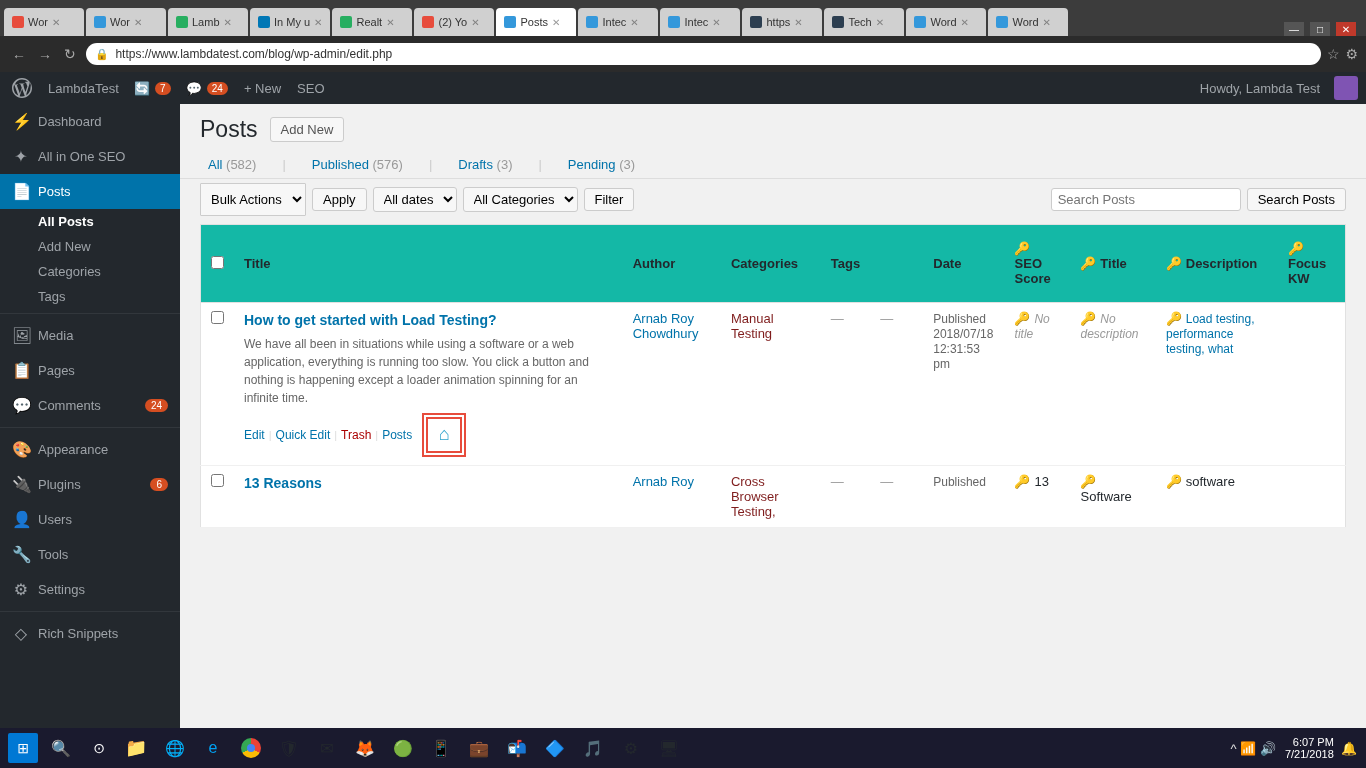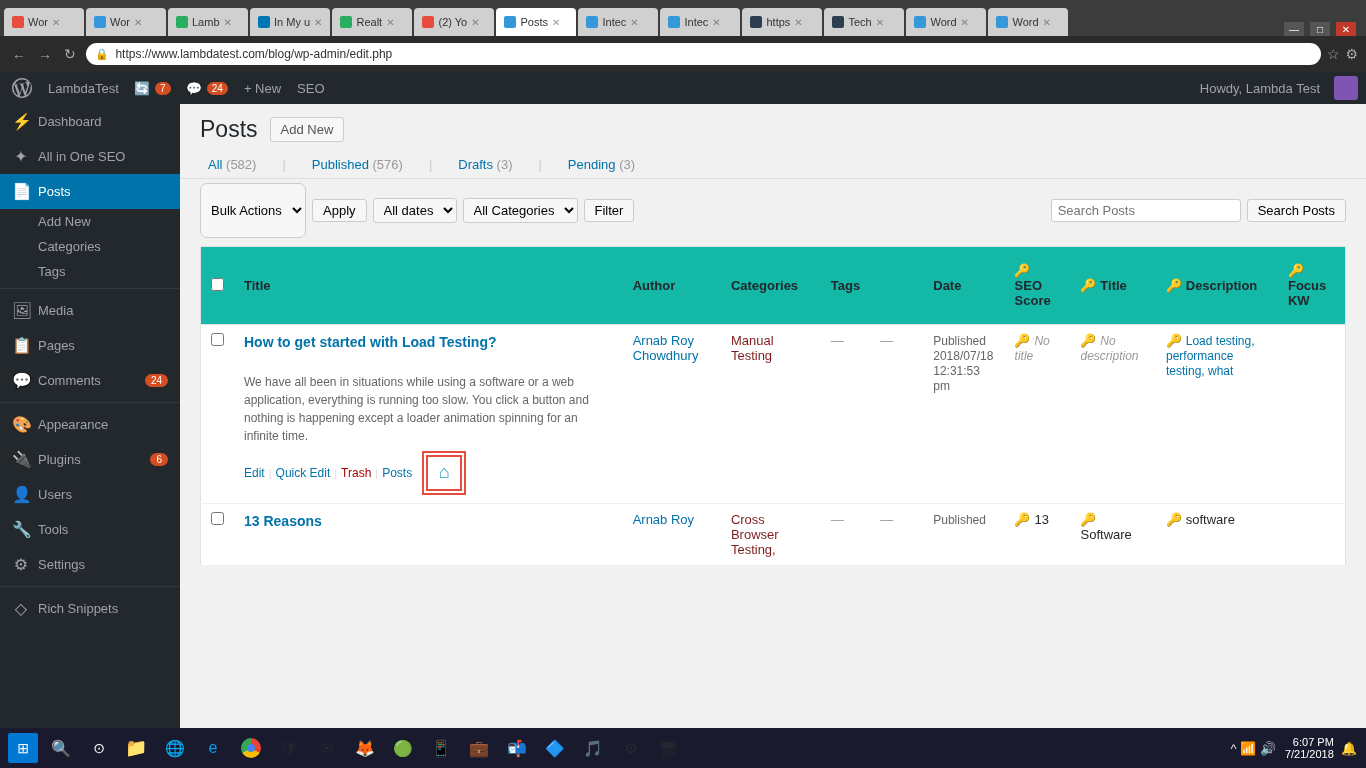--- a/index.html
+++ b/index.html
@@ -52,21 +52,21 @@
     .page-title-area { display: flex; align-items: center; gap: 12px; }
     .page-title { font-size: 23px; font-weight: 400; color: #23282d; }
     .add-new-btn { background: #f7f7f7; border: 1px solid #ccc; border-radius: 3px; padding: 4px 10px; font-size: 13px; cursor: pointer; color: #555; text-decoration: none; }
 
     
     .posts-area { padding: 0 20px 20px 20px; }
     .posts-table { width: 100%; background: #fff; border: 1px solid #e1e1e1; border-collapse: collapse; }
     .posts-table th { background: #14b8a6; border-bottom: 1px solid #e1e1e1; padding: 16px 10px; text-align: left; font-weight: 600; font-size: 13px; color: #23282d; }
     .posts-table td { border-bottom: 1px solid #f0f0f0; padding: 8px 10px; vertical-align: top; font-size: 13px; }
     .post-title-link { color: #0073aa; font-weight: 600; font-size: 14px; text-decoration: none; display: block; line-height: 1.4; }
-    .post-excerpt { color: #666; font-size: 12px; line-height: 1.5; margin-top: 20px; }
+    .post-excerpt { color: #666; font-size: 12px; line-height: 1.5; margin-top: 4px; }
     .row-actions { margin-top: 6px; display: flex; gap: 4px; align-items: center; }
     .row-action-link { color: #0073aa; text-decoration: none; font-size: 12px; cursor: pointer; }
     .row-action-sep { color: #ddd; font-size: 11px; }
     .row-action-trash { color: #a00; text-decoration: none; font-size: 12px; cursor: pointer; }
     .author-link { color: #0073aa; text-decoration: none; }
     .category-link { color: #7f1d1d; text-decoration: none; }
     .dash-val { color: #999; }
     .published-status { color: #666; font-size: 12px; }
     .published-date { font-size: 12px; color: #666; }
     .seo-icon-blue { color: #2ea2cc; font-size: 13px; }
@@ -86,21 +86,21 @@
     .taskbar-right { margin-left: auto; display: flex; align-items: center; gap: 8px; }
     .taskbar-time { color: #fff; font-size: 11px; text-align: right; }
     .taskbar-tray { display: flex; align-items: center; gap: 4px; }
     .tray-icon { color: #ddd; font-size: 13px; cursor: pointer; }
 
     .subpage-nav { display: flex; gap: 16px; padding: 0 20px; margin-bottom: 4px; border-bottom: 1px solid #ddd; }
     .subpage-nav a { color: #0073aa; text-decoration: none; padding: 6px 8px; font-size: 13px; display: inline-block; }
     .subpage-nav .count { color: #999; }
 
     .bulk-actions { display: flex; gap: 6px; margin-bottom: 8px; align-items: center; }
-    .select-box { border: 1px solid #ccc; border-radius: 7px; padding: 18px 6px; font-size: 13px; background: #f7f7f7; }
+    .select-box { border: 1px solid #ccc; border-radius: 1px; padding: 7px 6px; font-size: 13px; background: #f7f7f7; }
     .apply-btn { border: 1px solid #ccc; border-radius: 3px; padding: 3px 10px; font-size: 13px; background: #f7f7f7; cursor: pointer; }
     .all-dates { border: 1px solid #ccc; border-radius: 3px; padding: 3px 6px; font-size: 13px; background: #f7f7f7; }
     .filter-btn { border: 1px solid #ccc; border-radius: 3px; padding: 3px 10px; font-size: 13px; background: #f7f7f7; cursor: pointer; }
     .search-box { border: 1px solid #ccc; border-radius: 3px; padding: 3px 6px; font-size: 13px; }
     .search-btn { border: 1px solid #ccc; border-radius: 3px; padding: 3px 10px; font-size: 13px; background: #f7f7f7; cursor: pointer; }
   </style>
 </head>
 <body>
 
 <div class="browser-tabs">
@@ -229,20 +229,23 @@
         <span class="sidebar-icon">⚡</span>
         <span>Dashboard</span>
       </li>
       <li class="sidebar-item">
         <span class="sidebar-icon">✦</span>
         <span>All in One SEO</span>
       </li>
       <li class="sidebar-item active">
         <span class="sidebar-icon">📄</span>
         <span>Posts</span>
+      </li>
+      <li class="sidebar-subitem active">
+        <span>All Posts</span>
       </li>
       <li class="sidebar-subitem">
         <span>Add New</span>
       </li>
       <li class="sidebar-subitem">
         <span>Categories</span>
       </li>
       <li class="sidebar-subitem">
         <span>Tags</span>
       </li>

